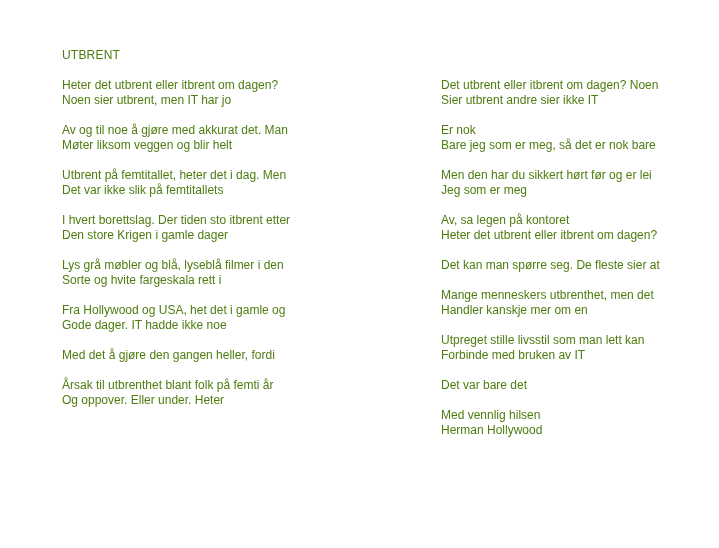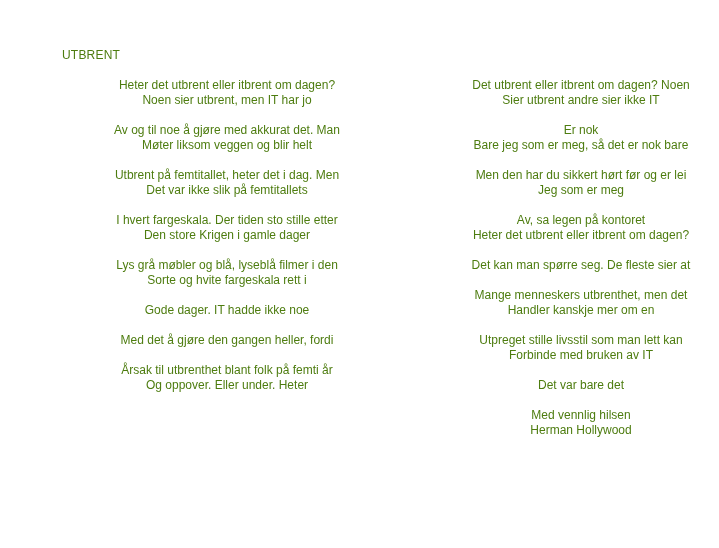--- a/index.html
+++ b/index.html
@@ -35,21 +35,20 @@
     top: 78px;
     width: 280px;
   }
   .poem-title {
     height: 15px;
     margin-bottom: 15px;
     letter-spacing: 0.2px;
   }
   .stanza {
     margin: 0 0 15px 0;
-    text-align: center;
   }
   .poem-line {
     height: 15px;
     white-space: nowrap;
   }
 </style>
 </head>
 <body>
 
 <div class="page">
@@ -62,28 +61,29 @@
         </div>
         <div class="stanza">
           <div class="poem-line">Av og til noe å gjøre med akkurat det. Man</div>
           <div class="poem-line">Møter liksom veggen og blir helt</div>
         </div>
         <div class="stanza">
           <div class="poem-line">Utbrent på femtitallet, heter det i dag. Men</div>
           <div class="poem-line">Det var ikke slik på femtitallets</div>
         </div>
         <div class="stanza">
-          <div class="poem-line">I hvert fargeskala. Der tiden sto stille etter</div>
+          <div class="poem-line">I hvert borettslag. Der tiden sto itbrent etter</div>
           <div class="poem-line">Den store Krigen i gamle dager</div>
         </div>
         <div class="stanza">
           <div class="poem-line">Lys grå møbler og blå, lyseblå filmer i den</div>
           <div class="poem-line">Sorte og hvite fargeskala rett i</div>
         </div>
         <div class="stanza">
+          <div class="poem-line">Fra Hollywood og USA, het det i gamle og</div>
           <div class="poem-line">Gode dager. IT hadde ikke noe</div>
         </div>
         <div class="stanza">
           <div class="poem-line">Med det å gjøre den gangen heller, fordi</div>
         </div>
         <div class="stanza">
           <div class="poem-line">Årsak til utbrenthet blant folk på femti år</div>
           <div class="poem-line">Og oppover. Eller under. Heter</div>
         </div>
       </div>

